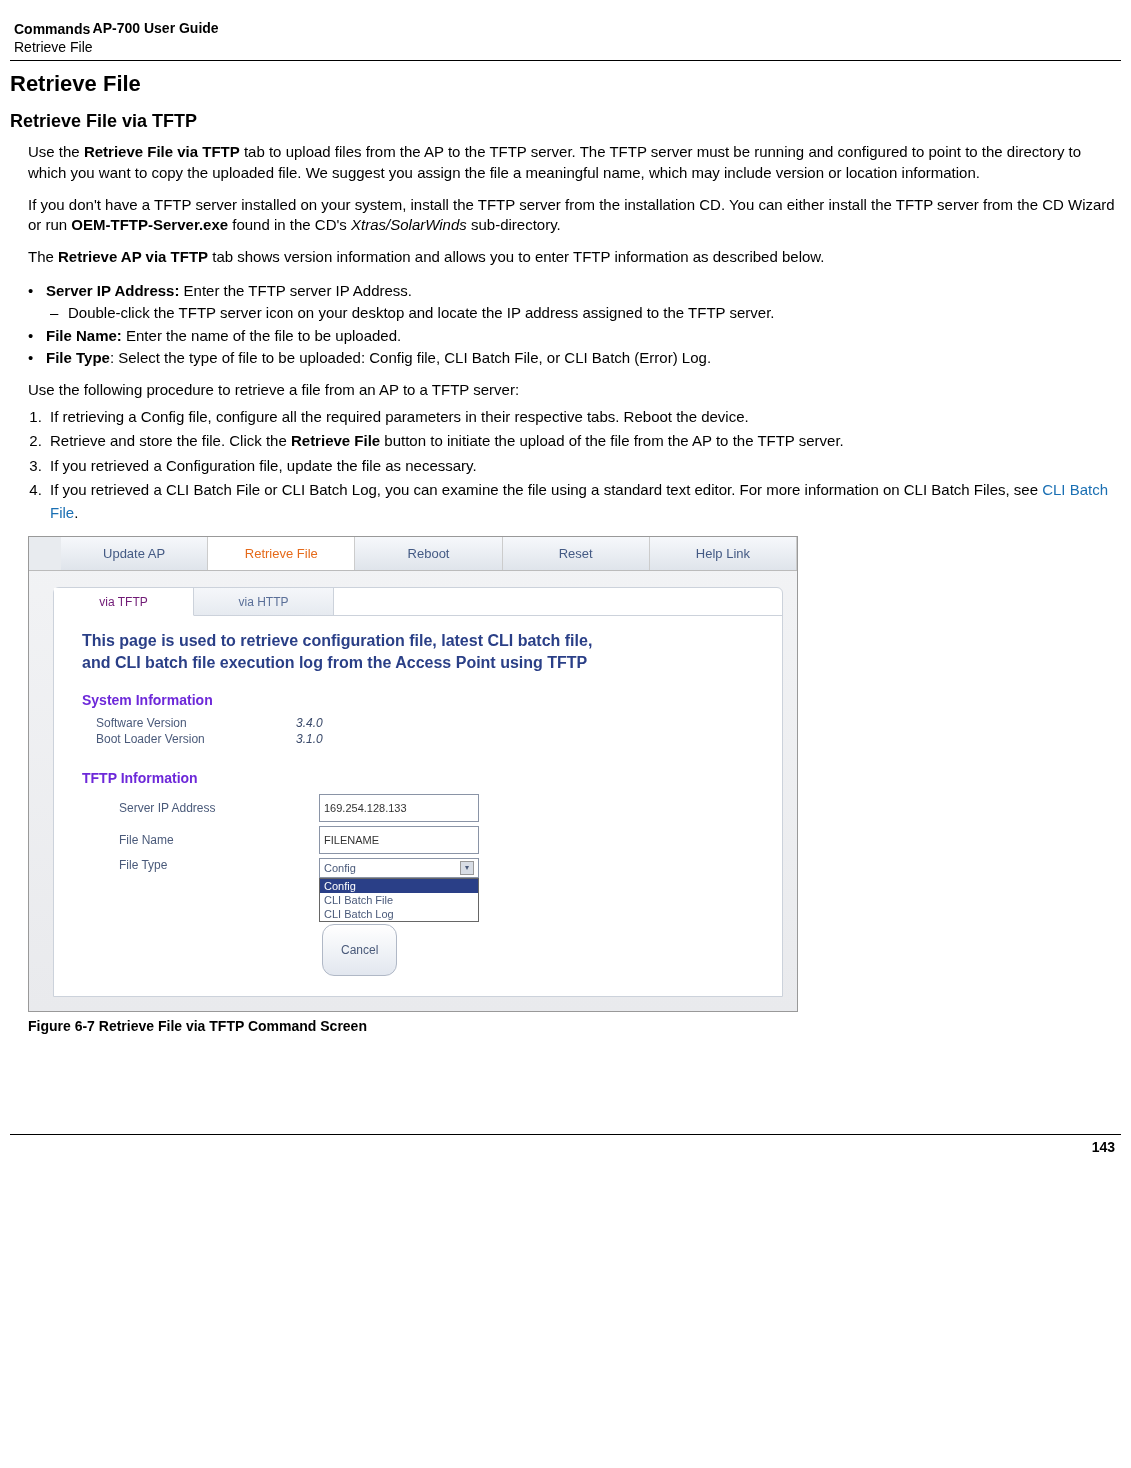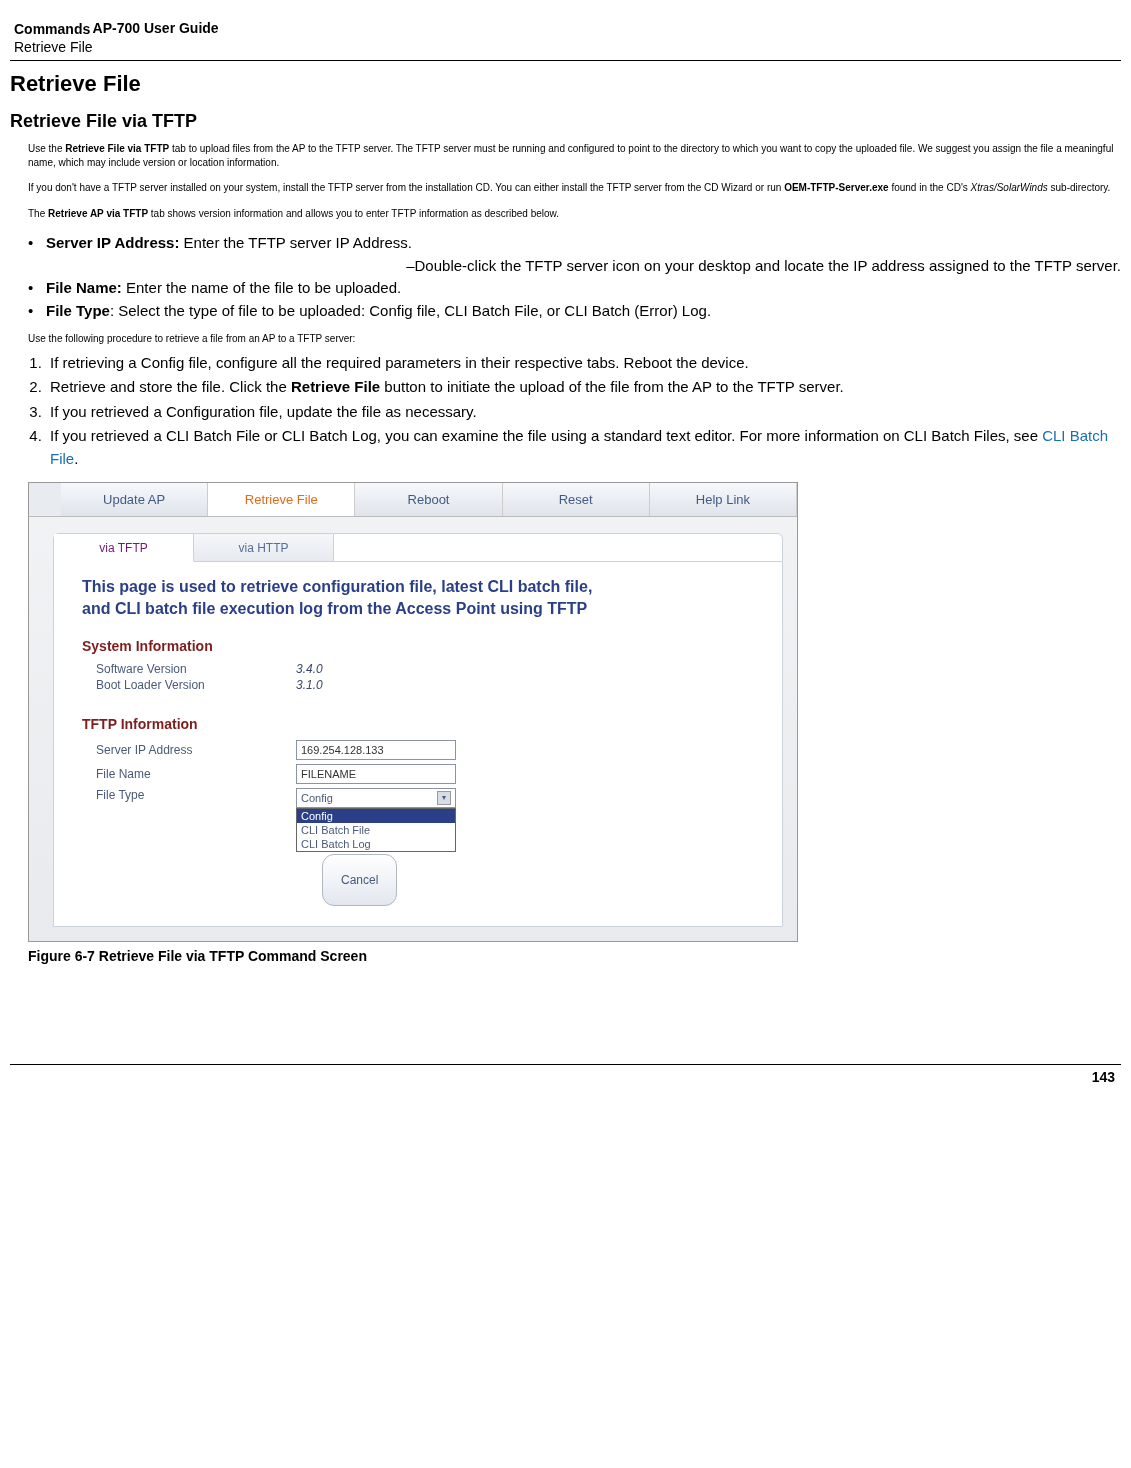--- a/index.html
+++ b/index.html
@@ -17,26 +17,26 @@
     font-weight: bold;
     padding: 0 4px;
   }
   .header-left { line-height: 1.3; }
   .header-sub { font-weight: normal; }
   .header-rule { border-top: 1px solid #000; margin-top: 4px; margin-bottom: 10px; }
 
   h1.section-title { font-size: 22px; font-weight: bold; margin: 6px 0 14px 0; }
   h2.subsection-title { font-size: 18px; font-weight: bold; margin: 0 0 10px 0; }
 
-  .body-text { font-size: 10px; line-height: 1.35; margin: 0 0 12px 18px; }
+  .body-text { font-size: 15px; line-height: 1.35; margin: 0 0 12px 18px; }
   .body-text.nom { margin-bottom: 6px; }
 
   ul.bullets { list-style: none; margin: 0 0 10px 18px; font-size:15px; line-height:1.5; }
   ul.bullets > li::before { content: "•"; display:inline-block; width: 18px; }
-  ul.bullets ul { list-style:none; margin-left: 22px; text-align: right; }
+  ul.bullets ul { list-style:none; margin-left: 22px; }
   ul.bullets ul > li::before { content: "–"; display:inline-block; width:18px; }
 
   ol.steps { margin: 0 0 12px 36px; font-size:15px; line-height:1.5; }
   ol.steps li { margin-bottom: 2px; padding-left: 4px; }
 
   b { font-weight: bold; }
   .link { color: #1a6fb3; }
 
   
   .screenshot {
@@ -64,30 +64,30 @@
   .subtab {
     width:140px; text-align:center; line-height:28px; font-size:12px;
     border-right:1px solid #ccd2db; border-bottom:1px solid #ccd2db;
     color:#5a6f98; background:linear-gradient(#f5f7fa,#e6eaf0);
   }
   .subtab.active { color:#701a75; background:#fff; border-bottom:1px solid #fff; }
   .subtab-spacer { flex:1; border-bottom:1px solid #ccd2db; }
 
   .panel-content { padding: 14px 18px 6px 28px; }
   .desc-text { color:#2a3f87; font-weight:bold; font-size:16px; line-height:1.35; margin-bottom:18px; max-width:540px; }
-  .sec-heading { color:#7f1d1d; font-weight:bold; font-size:14px; margin:12px 0 8px 0; }
+  .sec-heading { color:#6d28d9; font-weight:bold; font-size:14px; margin:12px 0 8px 0; }
 
   .info-row { display:flex; font-size:12px; color:#4a5a7a; margin: 2px 0 2px 14px; }
   .info-label { width: 200px; }
   .info-val { font-style: italic; color:#3a4a6a; }
 
   .form-row { display:flex; align-items:center; font-size:12px; color:#4a5a7a; margin:4px 0 4px 14px; }
-  .form-label { width:200px; }
+  .form-label { width:200px;margin-left:23px; }
   .text-input {
-    width:160px; height:20px; border:1px solid #8a94a6; padding:1px 4px;
+    width:160px; height:28px; border:1px solid #8a94a6; padding:1px 4px;
     font-size:11px; background:#fff; color:#333;
   }
   .select-wrap { position:relative; width:128px; }
   .select-box {
     width:160px; height:20px; border:1px solid #8a94a6; padding:1px 4px;
     font-size:11px; background:#fff; display:flex; justify-content:space-between; align-items:center;
   }
   .select-arrow { width:14px; height:14px; background:#d8dde5; border:1px solid #999; display:flex; align-items:center; justify-content:center; font-size:8px; }
   .dropdown-list {
     position:absolute; top:20px; left:0; width:160px; border:1px solid #666;

